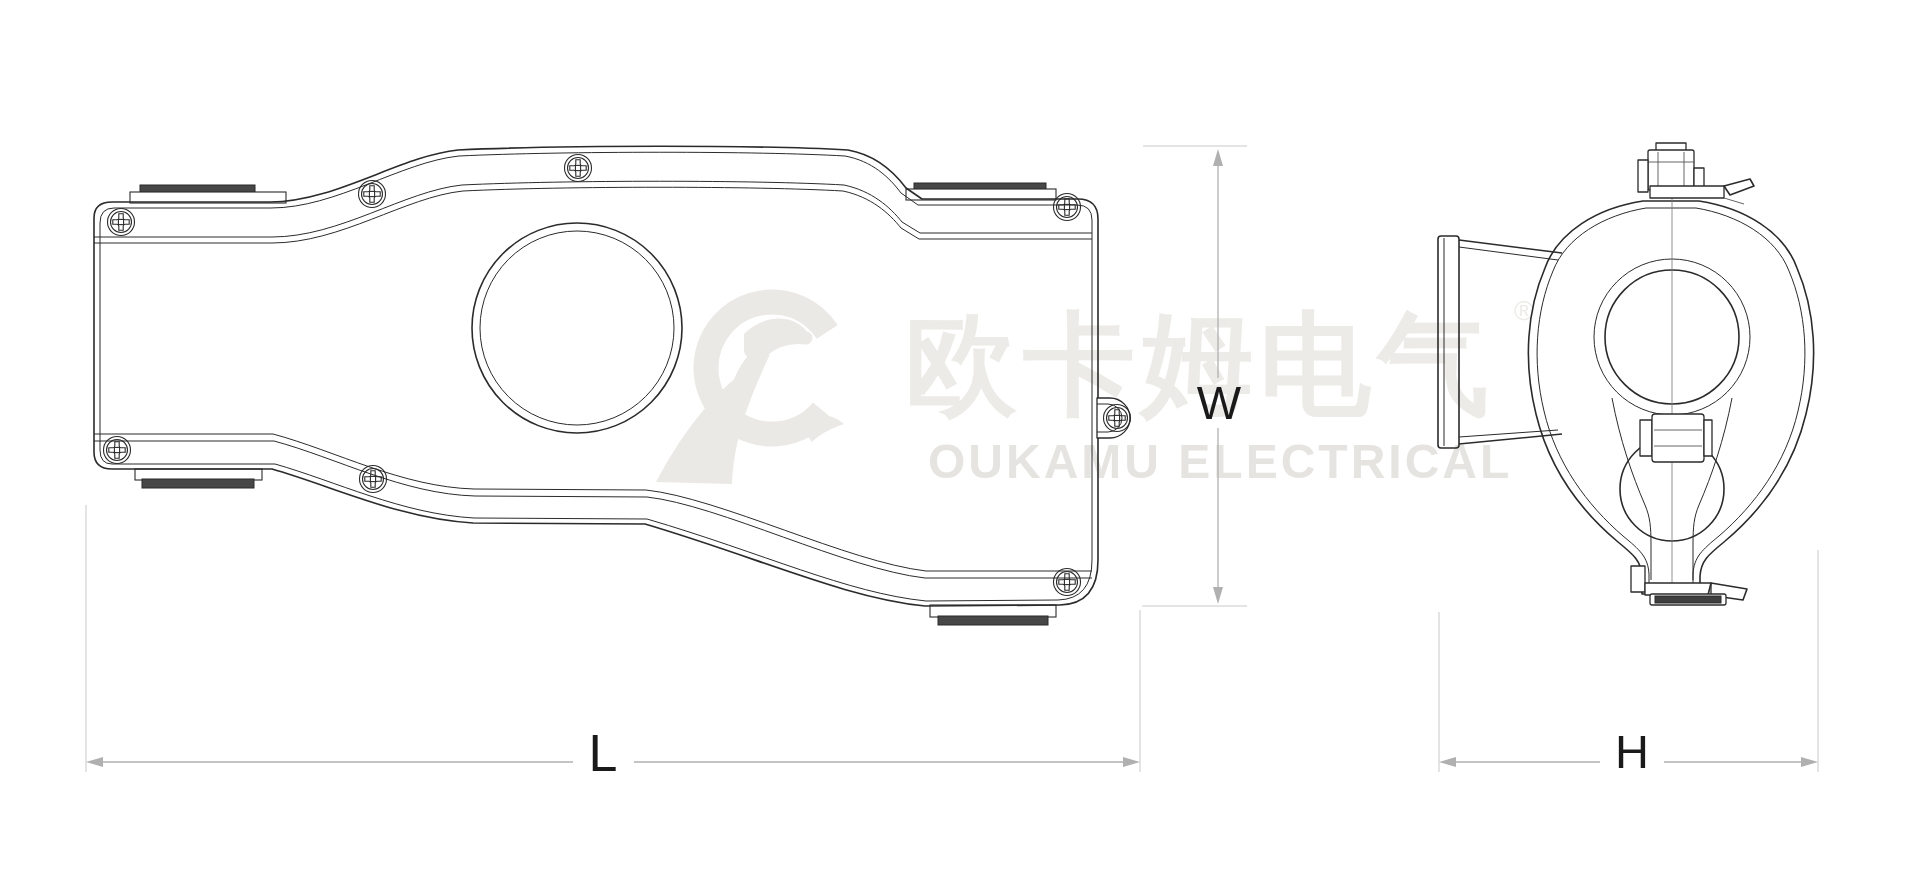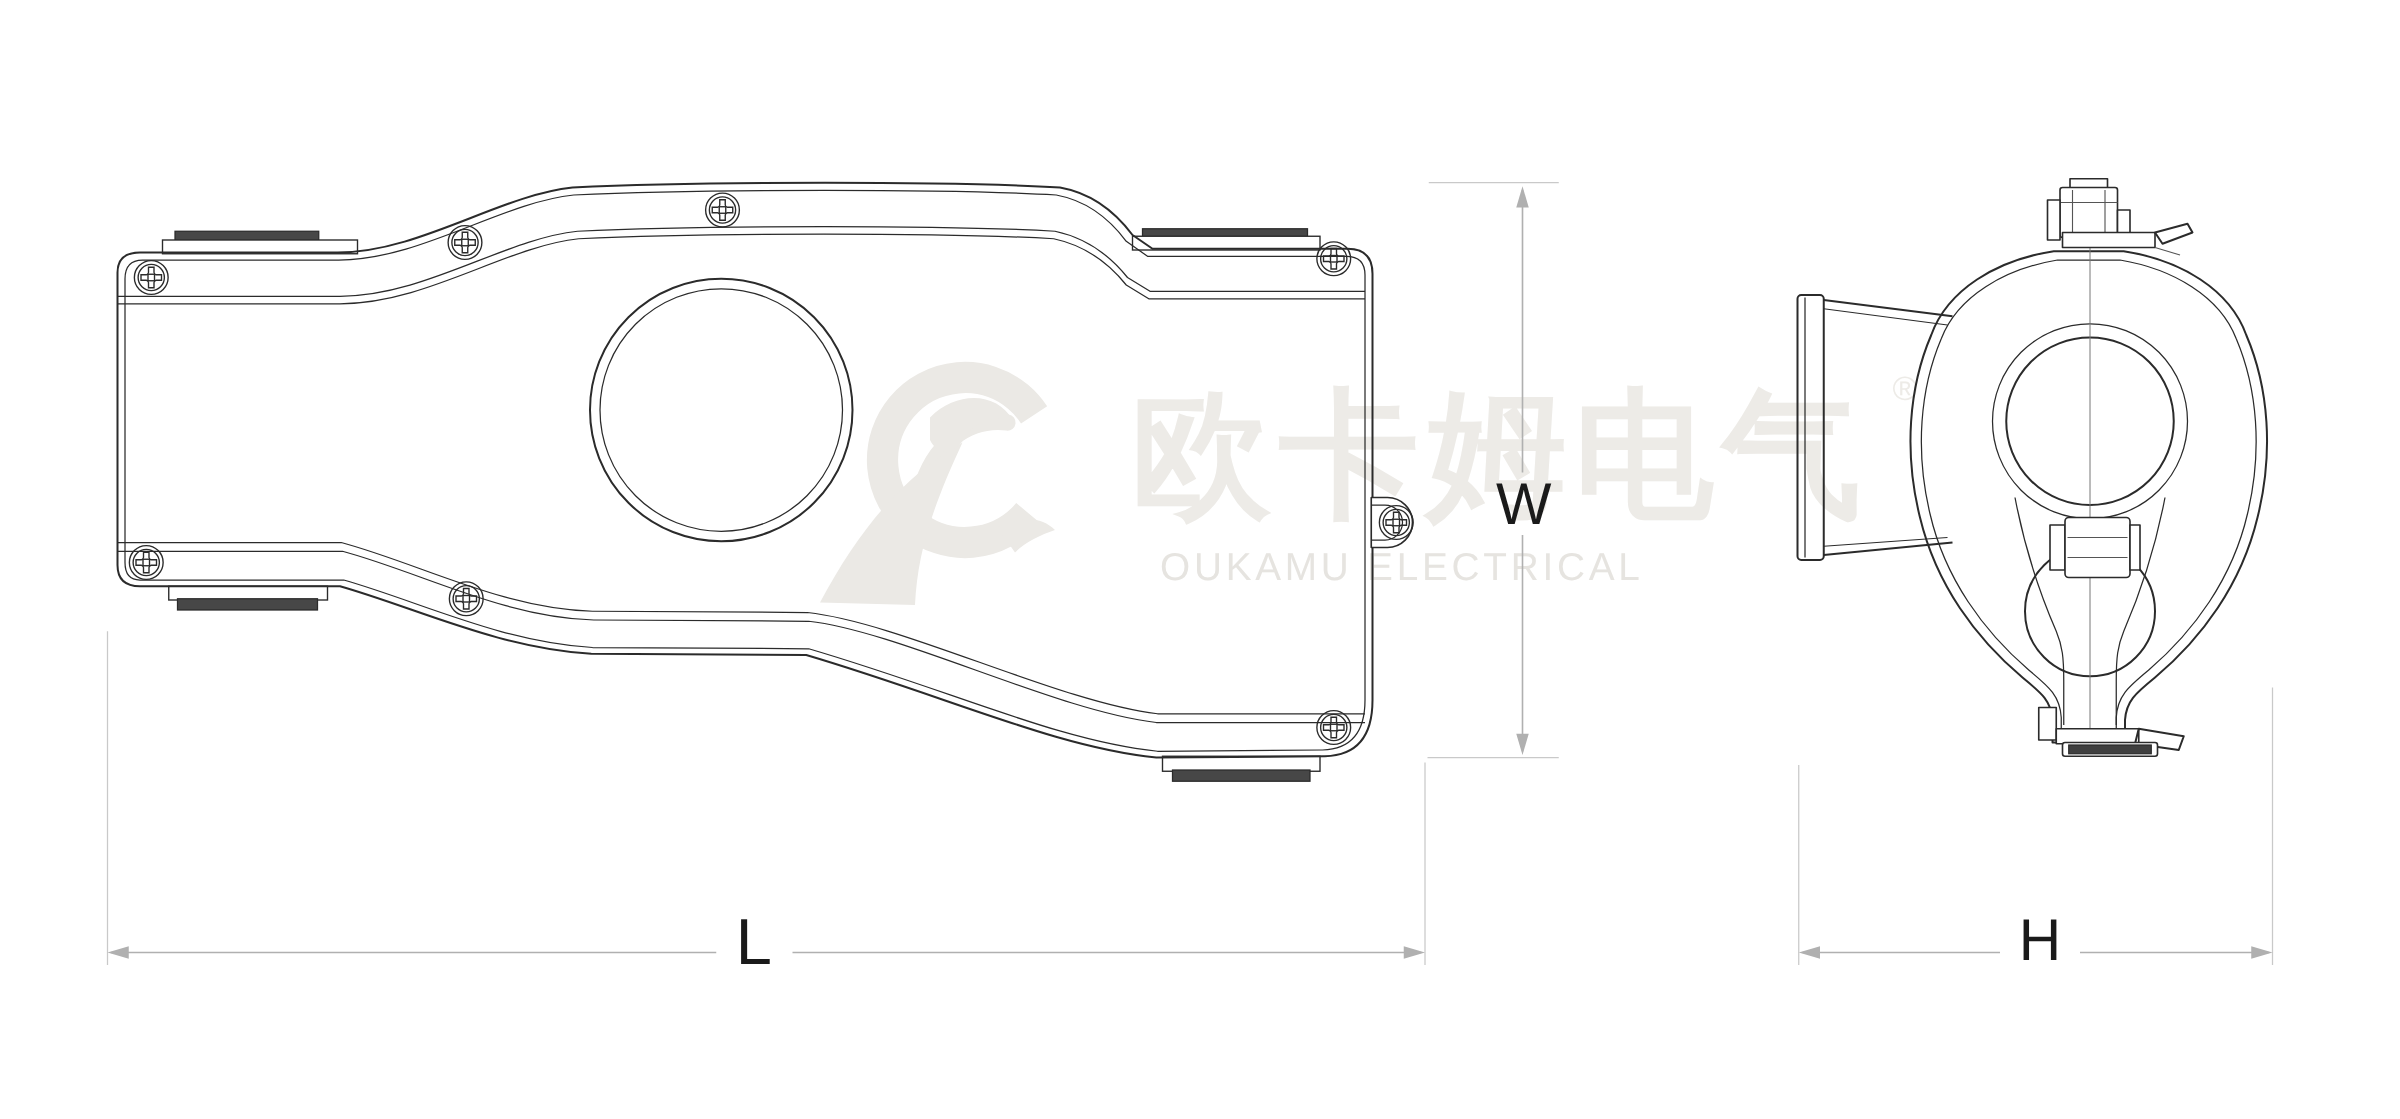--- a/index.html
+++ b/index.html
@@ -20,21 +20,21 @@
   .wm-cn{
     left:905px; top:308px; font-size:112px; line-height:1; font-weight:700;
     letter-spacing:6px; color:var(--watermark-text);
     font-family:"DejaVu Sans","Liberation Sans",sans-serif;
   }
   .wm-reg{
     left:1514px; top:298px; font-size:27px; line-height:1; font-weight:400;
     color:var(--watermark-text);
   }
   .wm-en{
-    left:928px; top:438px; font-size:31px; line-height:1; font-weight:400;
+    left:928px; top:438px; font-size:48px; line-height:1; font-weight:700;
     letter-spacing:3px; color:var(--watermark-text-strong);
   }
   
   #drawing{position:absolute; left:0; top:0; z-index:2;}
   .outline{fill:none; stroke:var(--line); stroke-width:1.6; stroke-linejoin:round;}
   .inner-line{fill:none; stroke:var(--line); stroke-width:1.0; stroke-linejoin:round;}
   .thin-line{fill:none; stroke:var(--line-soft); stroke-width:0.9;}
   .center-line{fill:none; stroke:#777; stroke-width:0.8;}
   .screw *{fill:none; stroke:var(--line); stroke-width:1.1;}
   .tab-dark{fill:var(--tab-fill); stroke:var(--line); stroke-width:1;}

